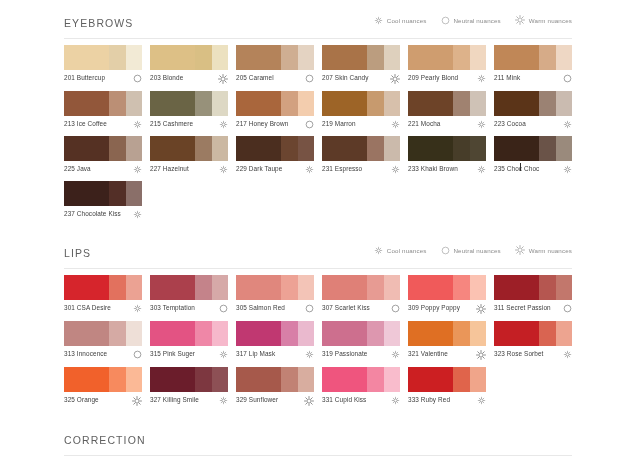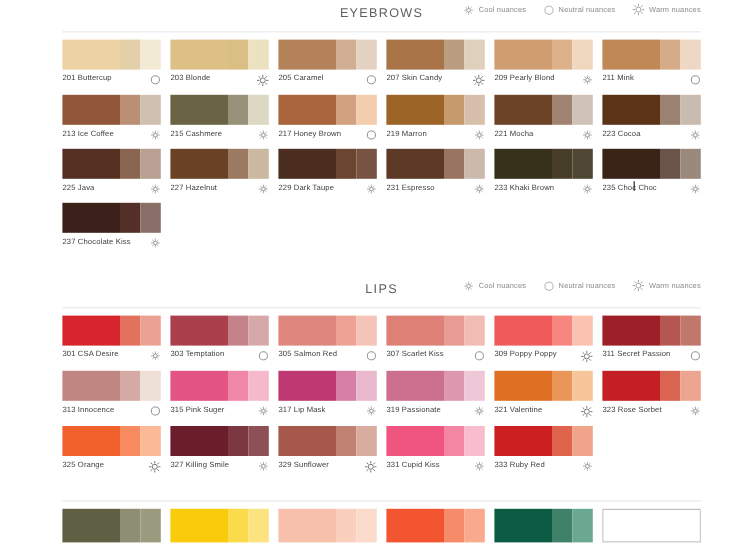--- a/index.html
+++ b/index.html
@@ -4,21 +4,21 @@
 <style>
   * { box-sizing: border-box; margin: 0; padding: 0; }
   html, body {
     width: 624px; height: 460px;
     background: #ffffff;
     font-family: "Liberation Sans", sans-serif;
     overflow: hidden;
   }
   .page { position: relative; width: 624px; height: 460px; padding: 0 40px 0 52px; }
 
-  .section { margin: 0; text-align: center; }
+  .section { margin: 12px; }
   .section-head {
     position: relative;
     height: 22px;
   }
   .section-title {
     font-size: 10.5px;
     letter-spacing: 1.1px;
     color: #5f5f5f;
     font-weight: 400;
     line-height: 22px;
@@ -914,20 +914,23 @@
                 </g>
                 <circle cx="8" cy="8" r="2.6" fill="#fff" stroke="#8d8d8d" stroke-width="1.1"></circle>
               </svg>
             </span>
           </div>
         </div>
       </div>
   </div>
 
   <div class="section sect-gap-corr">
+    <div class="section-head">
+      <div class="section-title">CORRECTION</div>
+    </div>
     <div class="sep"></div>
     <div class="grid corr" id="grid-2">
         <div class="card">
           <div class="bands">
             <div class="band-a" style="background: rgb(95, 95, 67);"></div>
             <div class="band-b" style="background: rgb(142, 142, 116);"></div>
             <div class="band-c" style="background: rgb(155, 155, 128);"></div>
           </div>
         </div>
         <div class="card">

